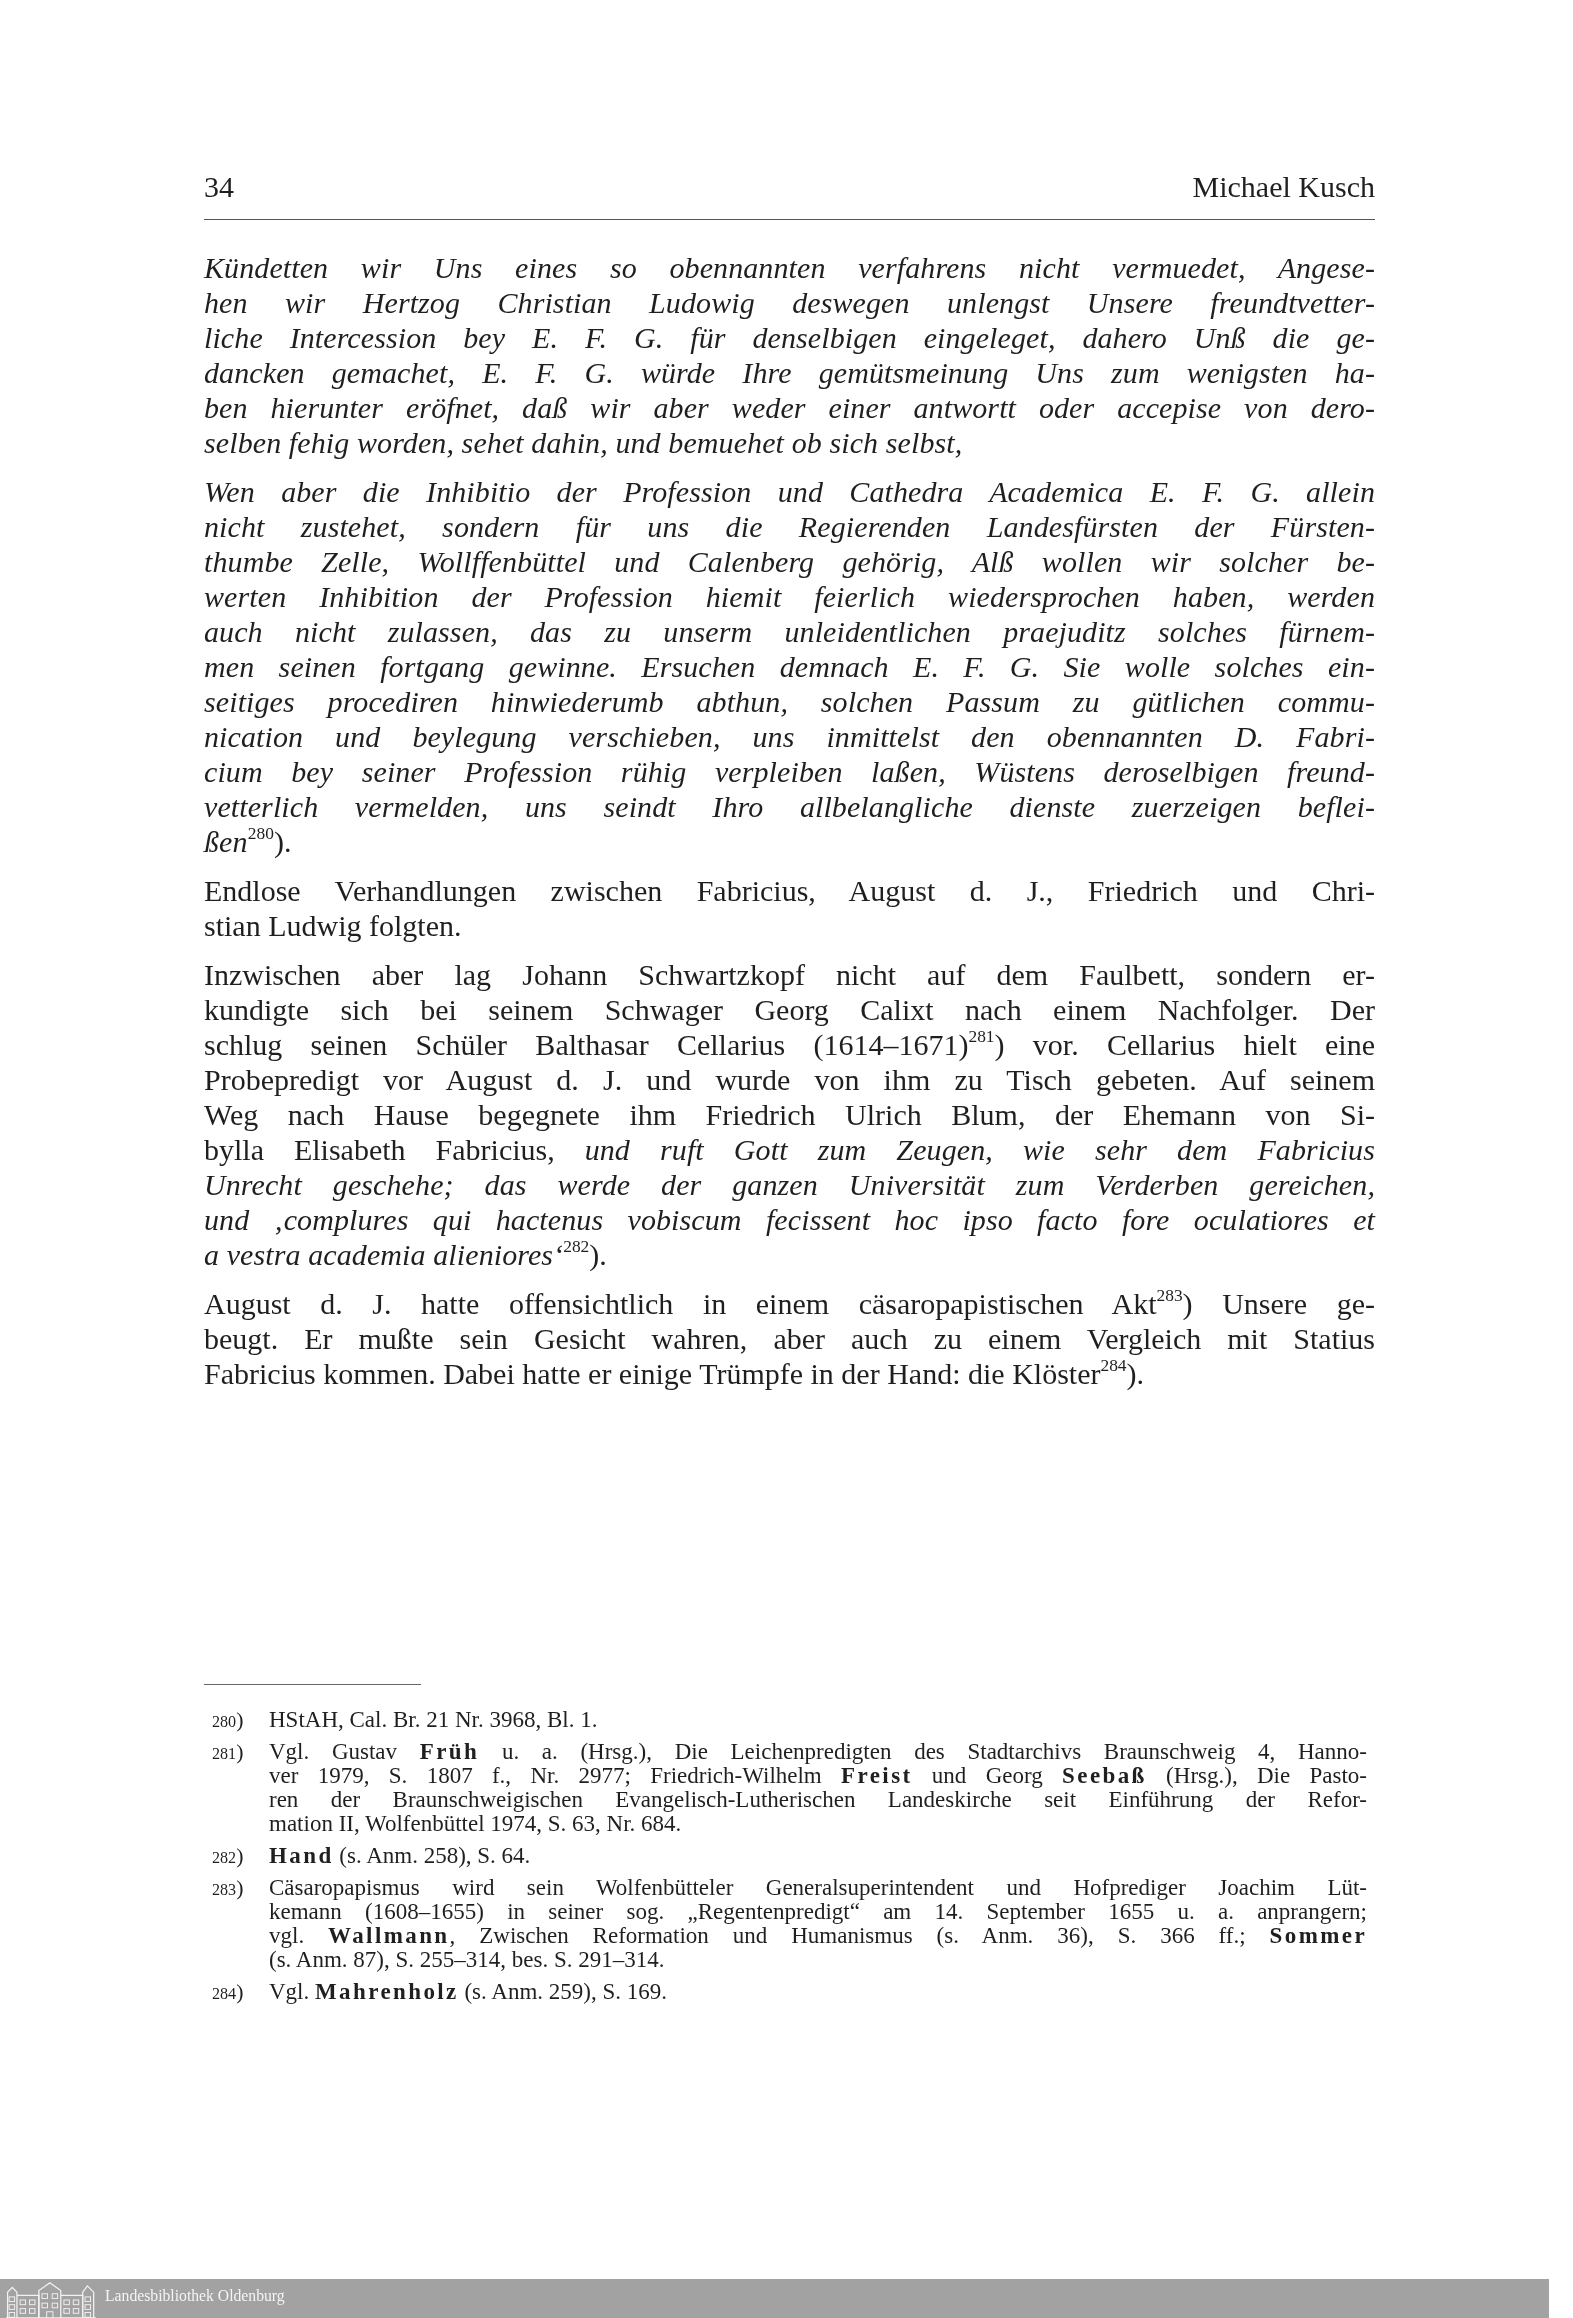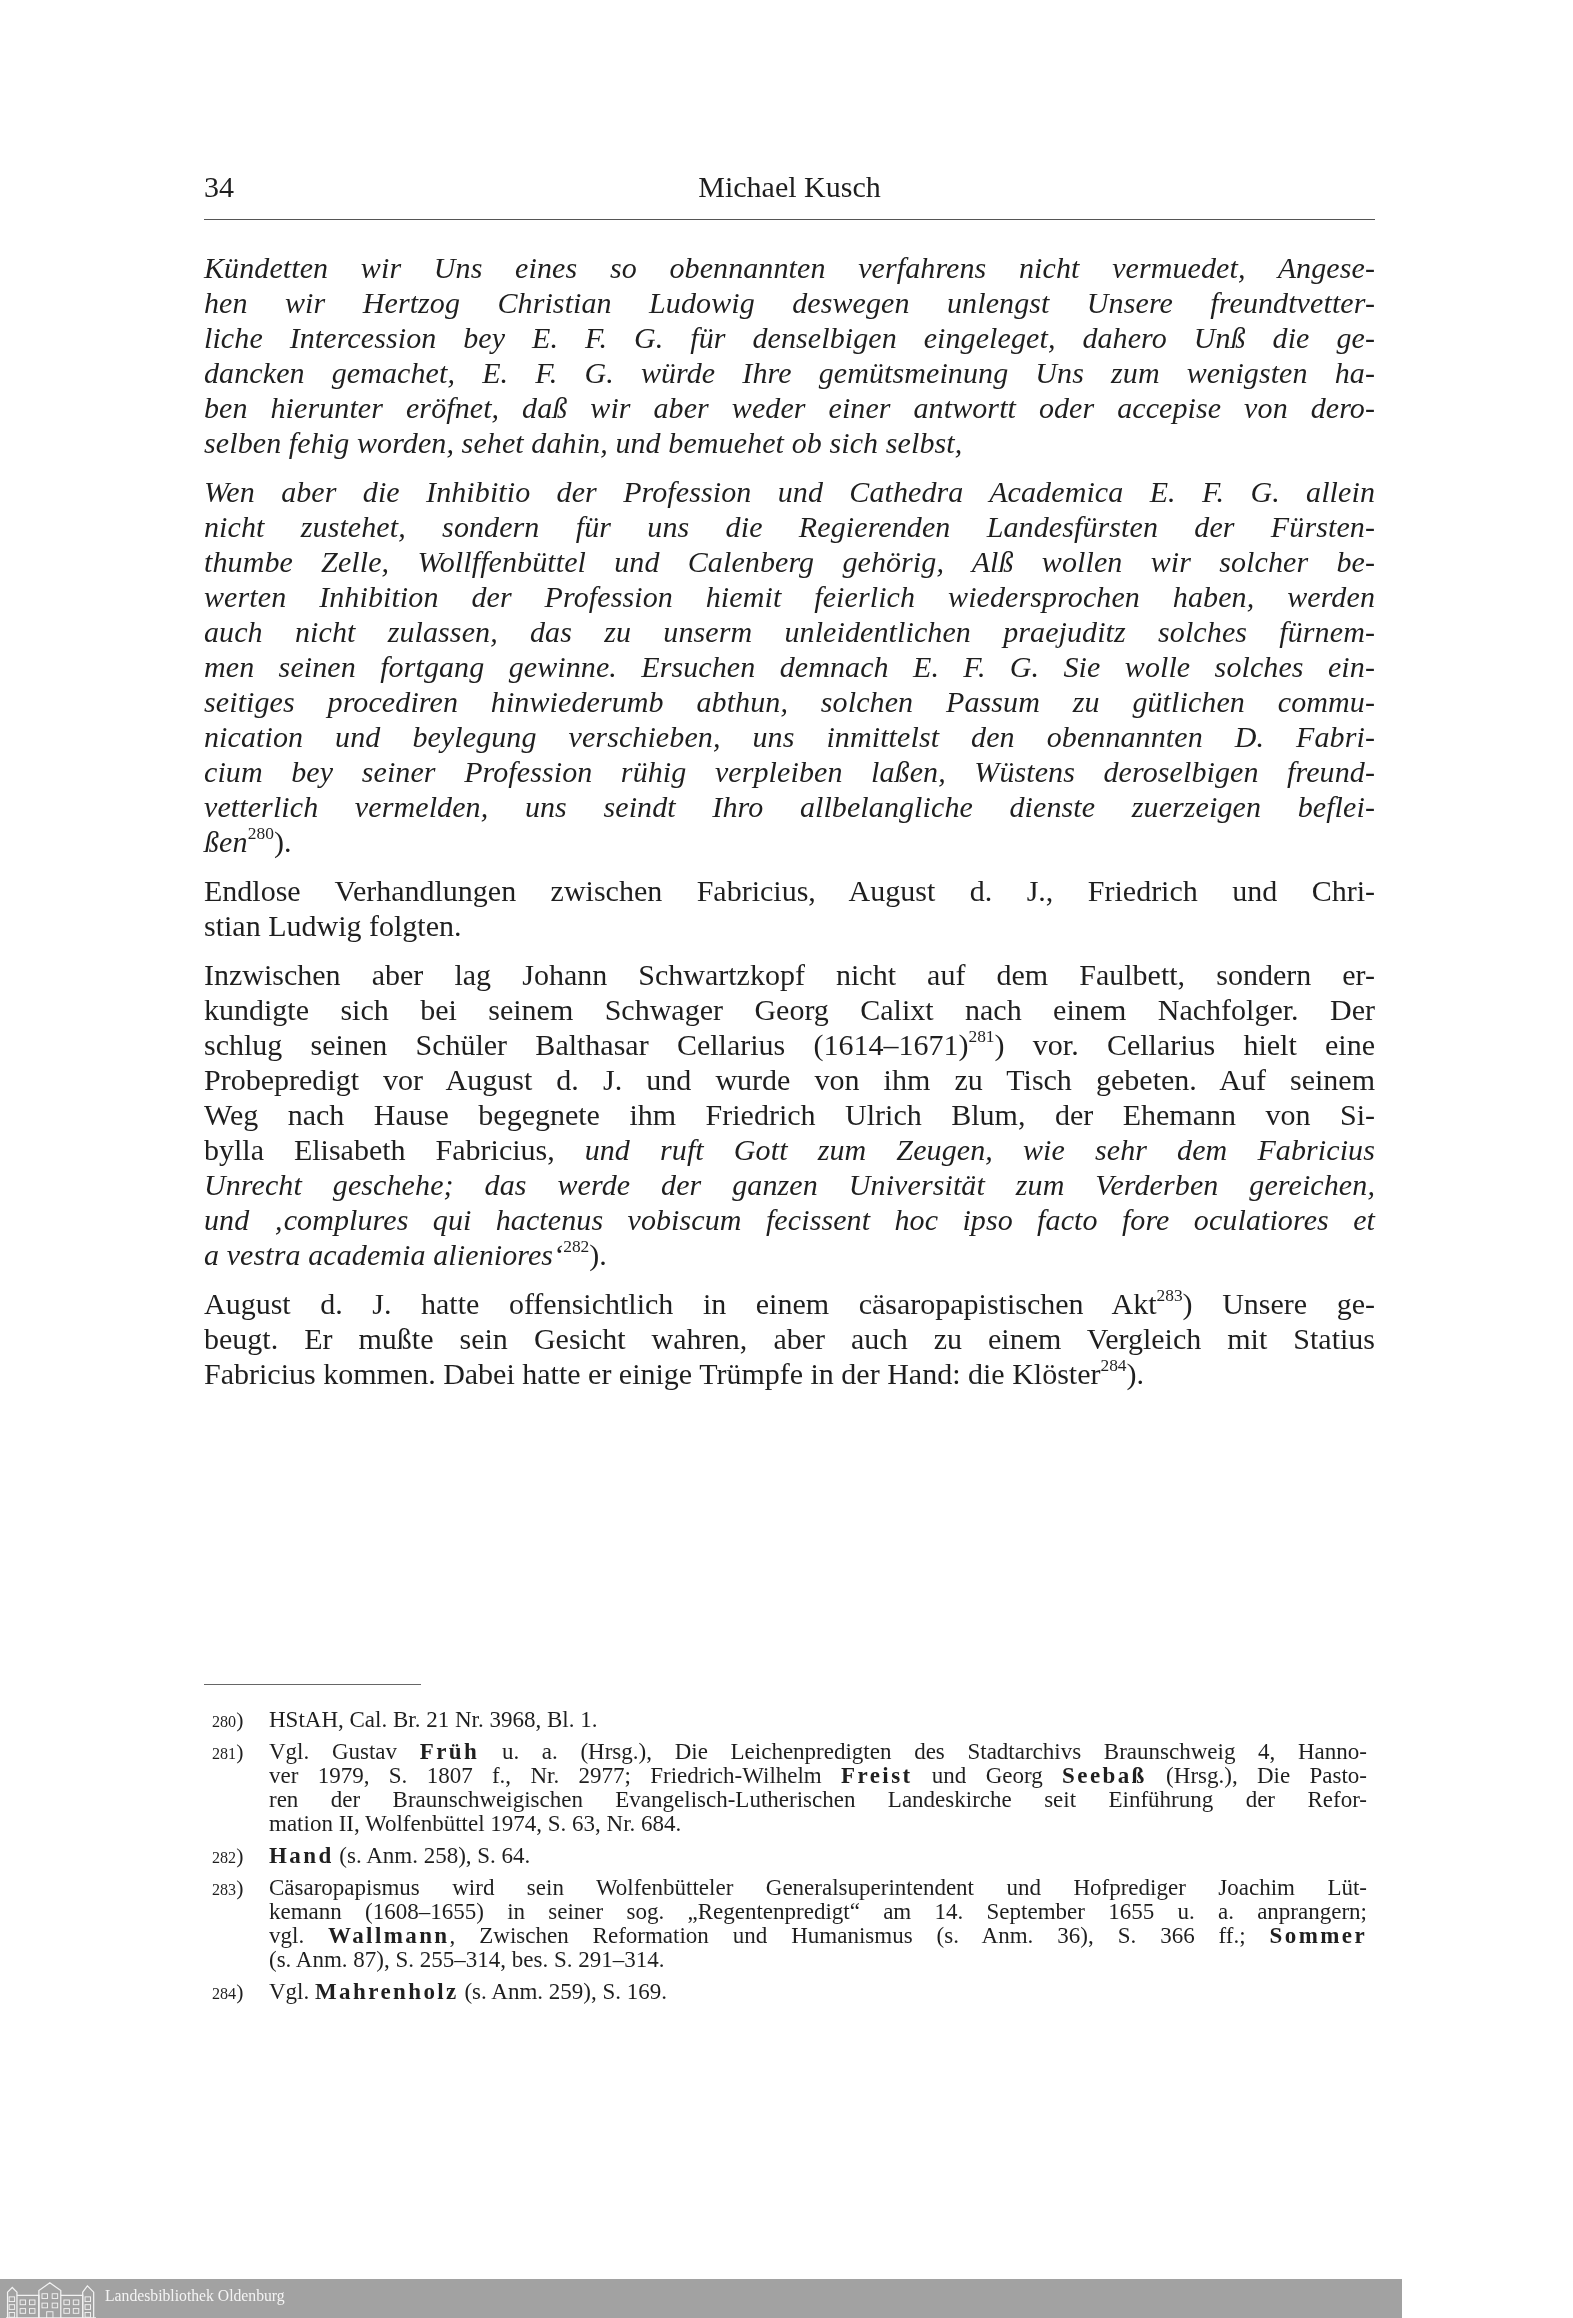--- a/index.html
+++ b/index.html
@@ -2,41 +2,41 @@
 <html style="font-size:12.6px"><head>
 <meta charset="utf-8">
 <style>
   html, body { margin: 0; padding: 0; background: #ffffff; }
   body { width: 1574px; height: 2319px; position: relative; overflow: hidden;
          font-family: "Liberation Serif", "DejaVu Serif", serif; color: #1f1f1f; }
   .page { position: absolute; left: 204px; top: 0; width: 1171px; }
   .running-head { position: absolute; top: 167px; left: 0; width: 1171px; height: 39px;
                   font-size: 30px; line-height: 39px; }
   .page-number { position: absolute; left: 0; top: 0; }
-  .author { position: absolute; left: 0; width: 100%; text-align: center; top: 0; }
+  .author { position: absolute; left: 0; width: 100%; text-align: right; top: 0; }
   .head-rule { position: absolute; top: 219px; left: 0; width: 1171px; height: 0;
                border-top: 1.6px solid #555; }
   .body-text { position: absolute; top: 250px; left: 0; width: 1171px;
                font-size: 30px; line-height: 35px; text-align: justify; }
   .body-text p { margin: 0 0 14px 0; }
   .quote { font-style: italic; letter-spacing: 0.1px; }
   .plain { font-style: normal; }
   sup { font-size: 0.58em; vertical-align: 0.72em; line-height: 0; }
   .line { display: block; text-align: justify; text-align-last: justify; white-space: nowrap; }
   .line.last { text-align-last: left; }
   .fn-rule { position: absolute; top: 1684px; left: 0; width: 217px; border-top: 1.6px solid #666; }
   .footnotes { position: absolute; top: 1700px; left: 0; width: 1171px;
                font-size: 23px; line-height: 24px; }
   .fn { position: relative; padding-left: 57px; margin: 8px; }
   .fn-num { position: absolute; left: 0; top: 0; font-size: 0.7em; }
   .fn-num .paren { font-size: 1.35em; }
   .fn-line { display: block; text-align: justify; text-align-last: justify; white-space: nowrap; }
   .fn-line.last { text-align-last: left; }
   .spaced { letter-spacing: 2.4px; font-weight: bold; }
-  .footer-bar { position: absolute; left: 0; top: 2279px; width: 1402px; height: 39px;
+  .footer-bar { position: absolute; left: 0; top: 2279px; width: 1549px; height: 39px;
                 background: #a2a2a2; }
   .footer-logo { position: absolute; left: 6.3px; top: 1.6px; width: 90px; height: 38px; }
   .footer-text { position: absolute; left: 105px; top: 7px; font-size: 15.7px; line-height: 20.5px;
                  color: #f4f4f4; font-family: "Liberation Serif", serif; }
 </style>
 </head>
 <body>
 
 <div class="page">
 

